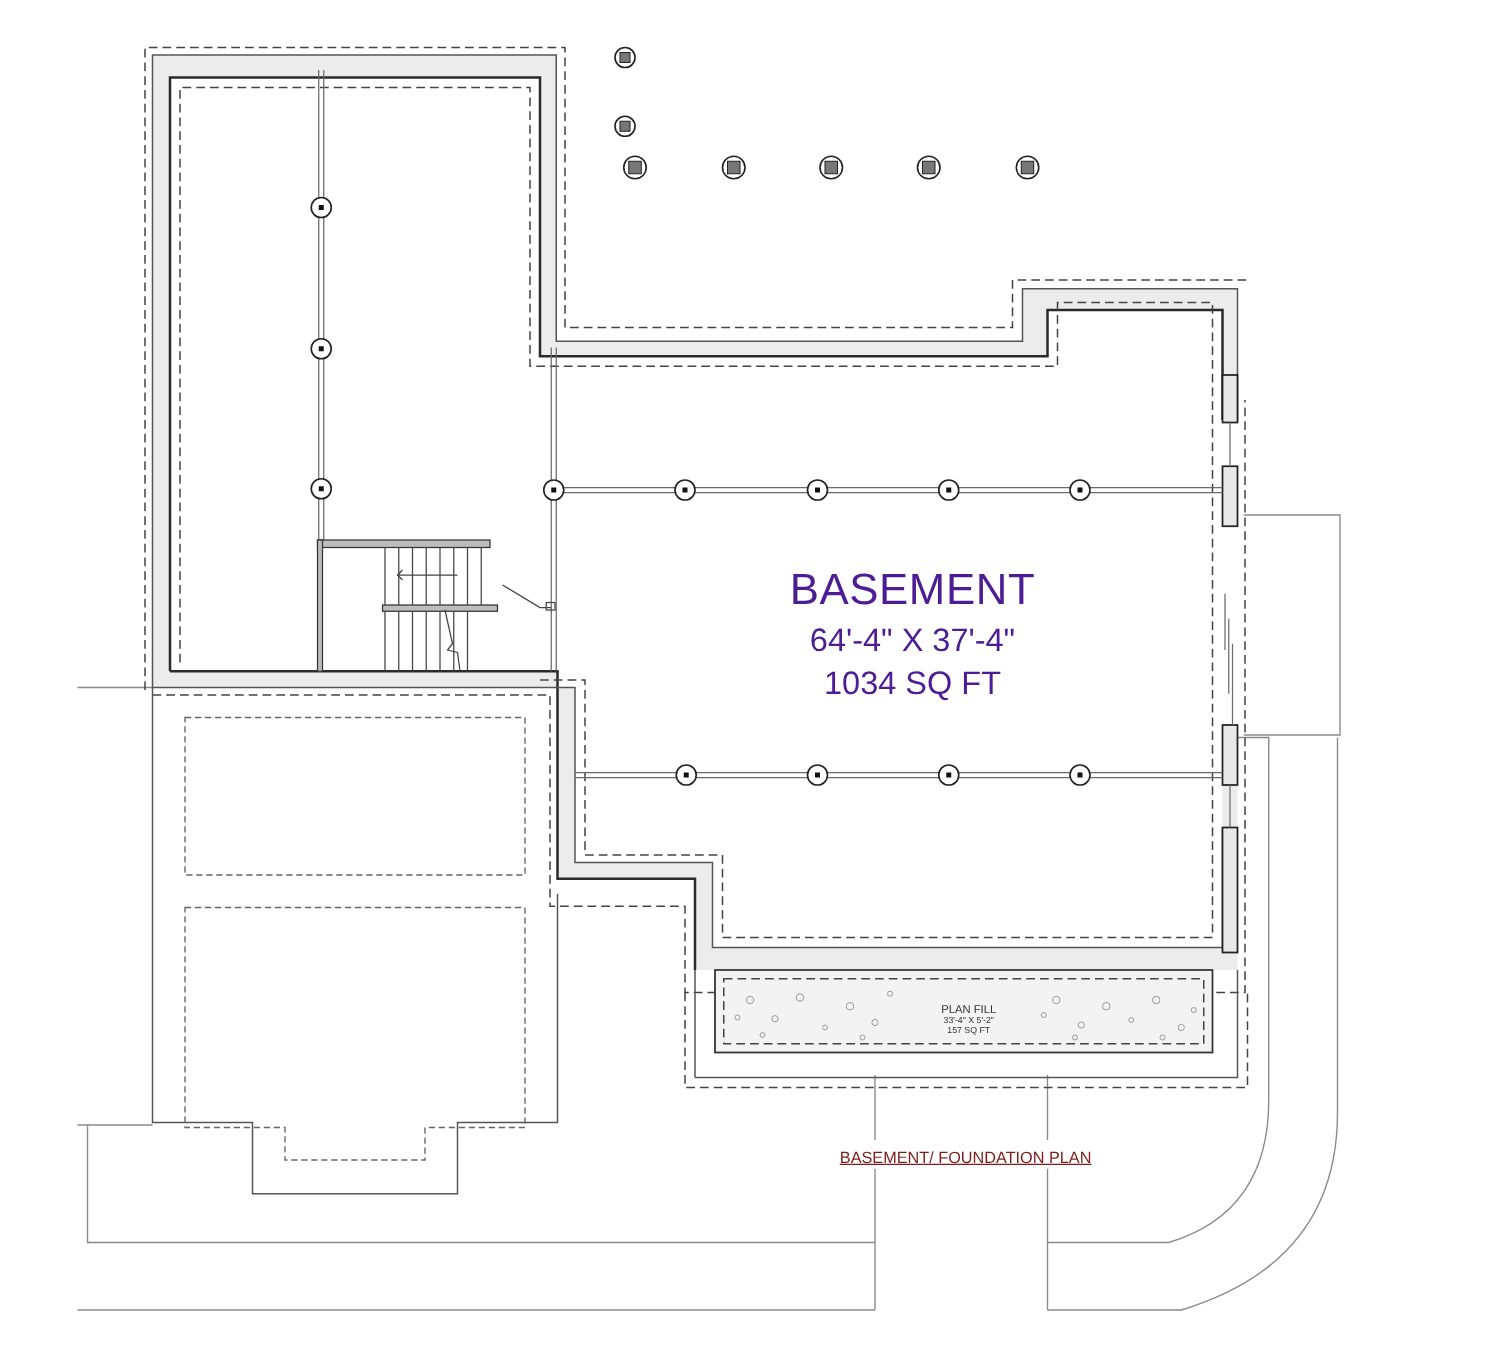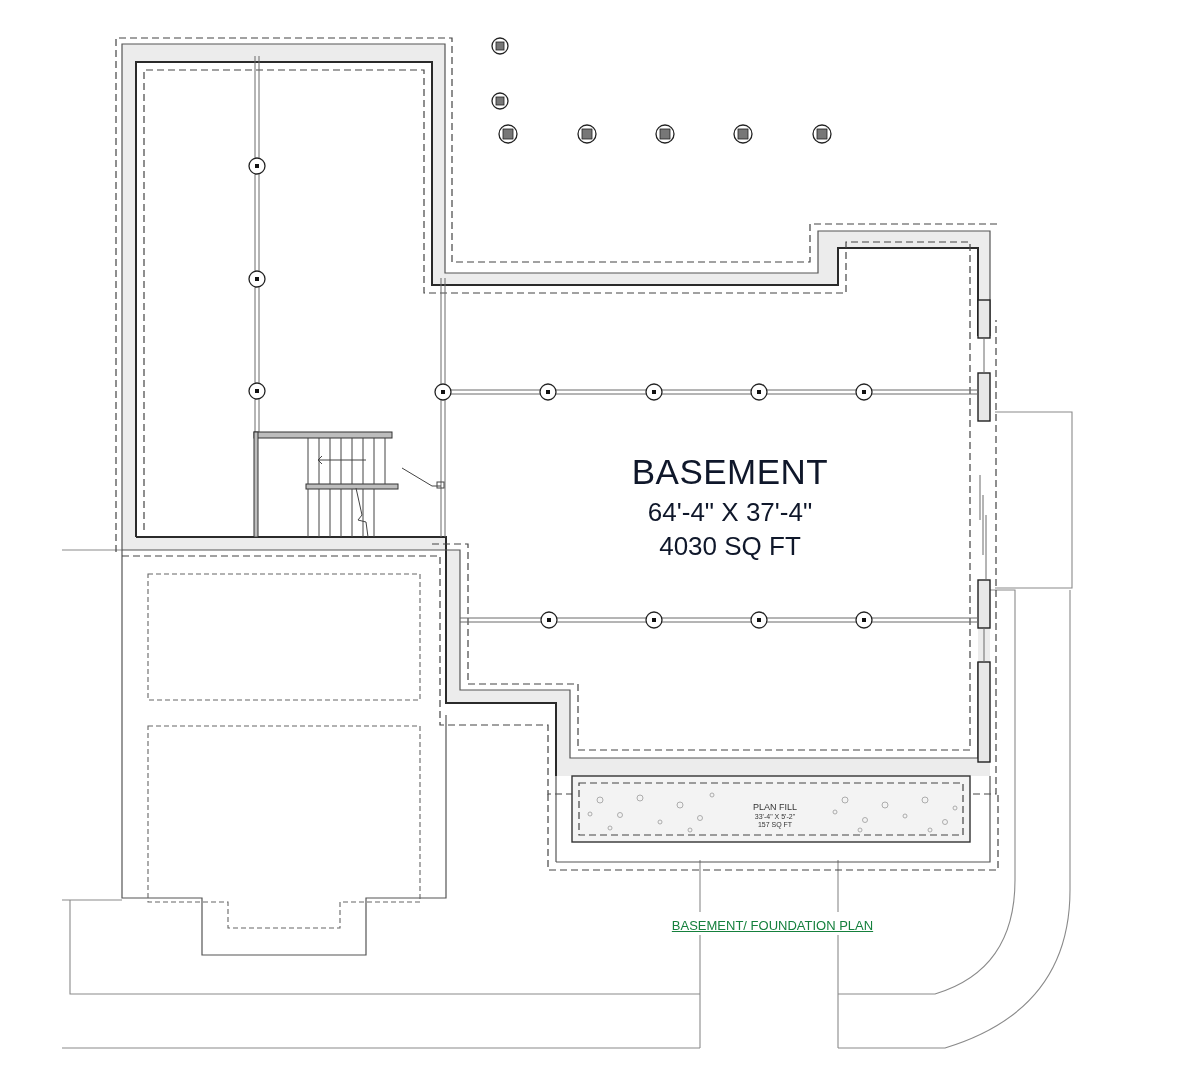--- a/index.html
+++ b/index.html
@@ -14,28 +14,28 @@
     .beam { fill: none; stroke: #6a6a6a; stroke-width: 1; }
     .pier-circle { fill: #fff; stroke: #222; stroke-width: 1.3; }
     .pier-dot { fill: #111; }
     .pier-sq { fill: #777; stroke: #222; stroke-width: 0.8; }
     .stair { fill: none; stroke: #444; stroke-width: 1; }
     .stair-rail { fill: #bdbdbd; stroke: #333; stroke-width: 1; }
     .backfill { fill: #f3f3f3; stroke: #333; stroke-width: 1.4; }
     .pebble { fill: none; stroke: #9a9a9a; stroke-width: 0.8; }
     .window-jamb { fill: #e8e8e8; stroke: #222; stroke-width: 1.4; }
 
-    .label { position: absolute; text-align: center; color: #0f172a; white-space: nowrap; }
+    .label { position: absolute; text-align: center; color: #4c1d95; white-space: nowrap; }
     #room-title { left: 580px; top: 452px; width: 300px; font-size: 35px; letter-spacing: 0.5px; }
     #room-dims { left: 580px; top: 497px; width: 300px; font-size: 26px; }
     #room-area { left: 580px; top: 531px; width: 300px; font-size: 26px; }
     #bf-title { left: 720px; top: 802px; width: 110px; font-size: 9px; color: #333; }
     #bf-dims { left: 720px; top: 813px; width: 110px; font-size: 7px; color: #333; }
     #bf-area { left: 720px; top: 821px; width: 110px; font-size: 7px; color: #333; }
-    #plan-title { left: 640px; top: 918px; width: 265px; font-size: 13px; text-decoration: underline; color: #15803d; }
+    #plan-title { left: 640px; top: 918px; width: 265px; font-size: 13px; text-decoration: underline; color: #7f1d1d; }
   </style>
 </head>
 <body>
 
 <svg id="plan" viewBox="0 0 1200 1080" xmlns="http://www.w3.org/2000/svg">
 
   <g>
     <line class="site" x1="62" y1="550" x2="122" y2="550"></line>
     <polyline class="site" points="62,1048 700,1048 700,1048"></polyline>
     <polyline class="site" points="70,900 70,994 700,994"></polyline>
@@ -231,19 +231,19 @@
       </g>
     <g>
         <circle class="pier-circle" cx="822" cy="134" r="9"></circle>
         <rect class="pier-sq" x="817" y="129" width="10" height="10"></rect>
       </g>
   </g>
 </svg>
 
 <div class="label" id="room-title">BASEMENT</div>
 <div class="label" id="room-dims">64'-4" X 37'-4"</div>
-<div class="label" id="room-area">4030 SQ FT</div>
+<div class="label" id="room-area">1034 SQ FT</div>
 
 <div class="label" id="bf-title">PLAN FILL</div>
 <div class="label" id="bf-dims">33'-4" X 5'-2"</div>
 <div class="label" id="bf-area">157 SQ FT</div>
 
 <div class="label" id="plan-title">BASEMENT/ FOUNDATION PLAN</div>
 
 </body></html>

